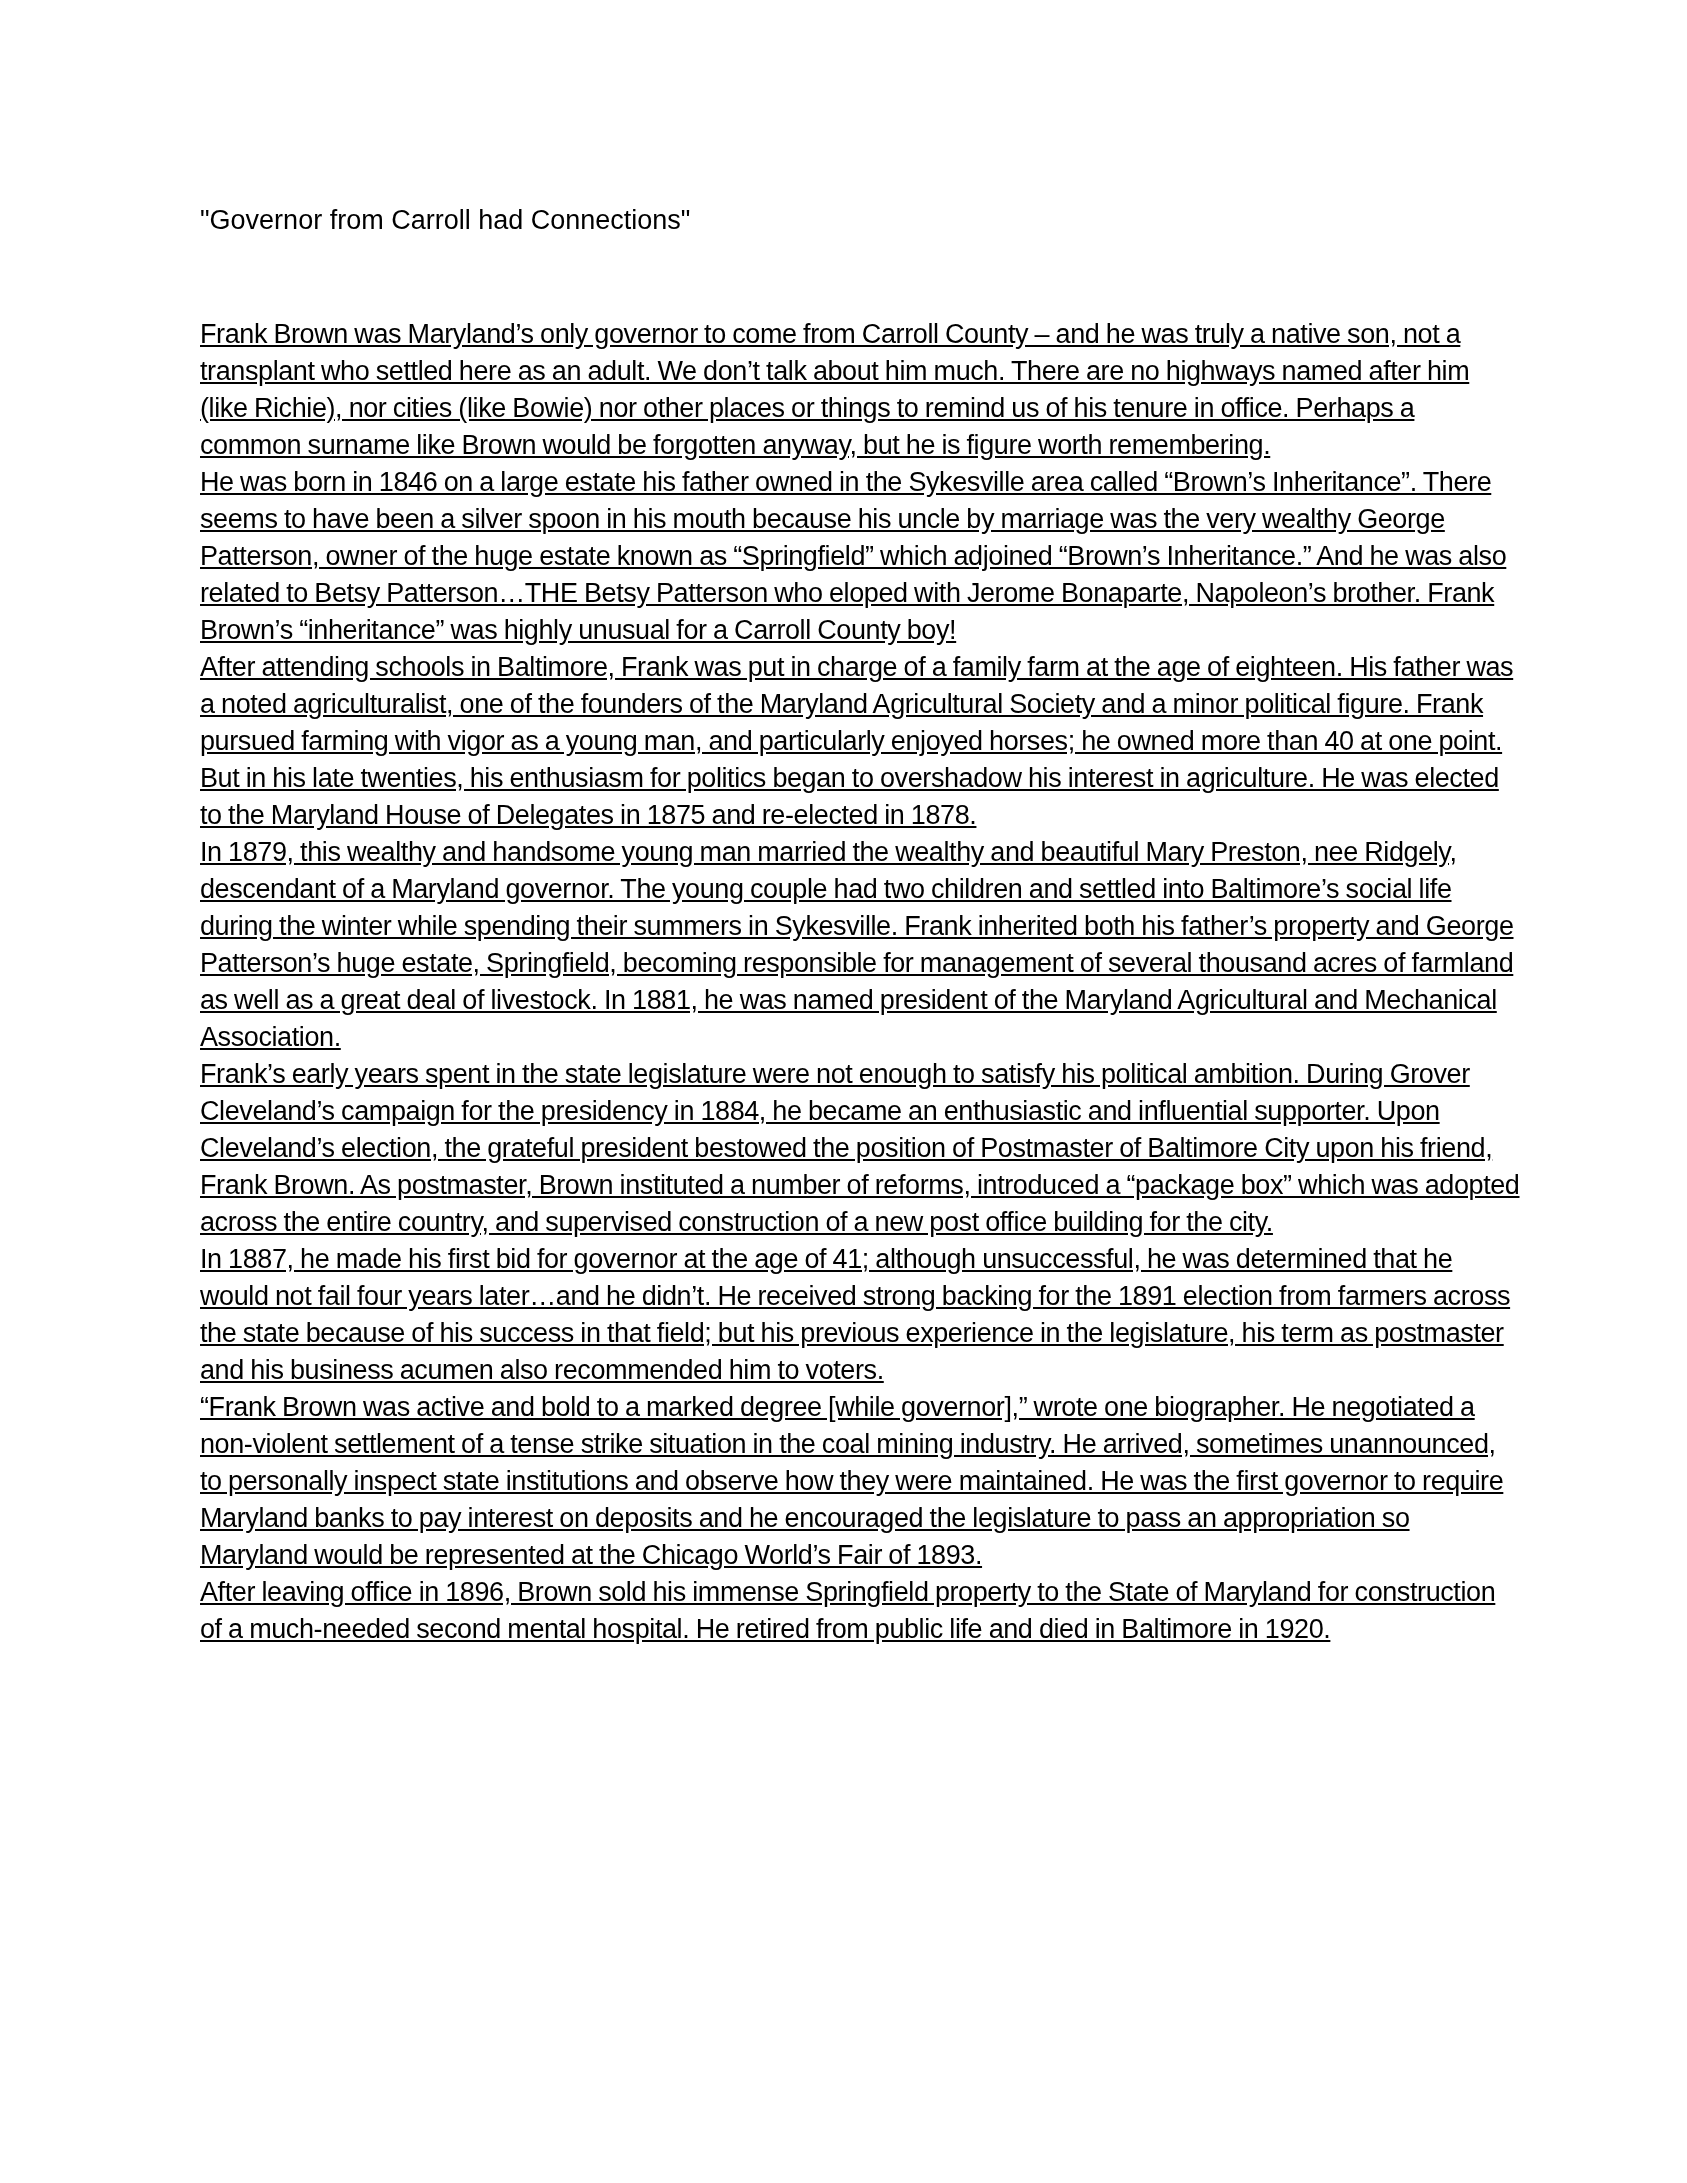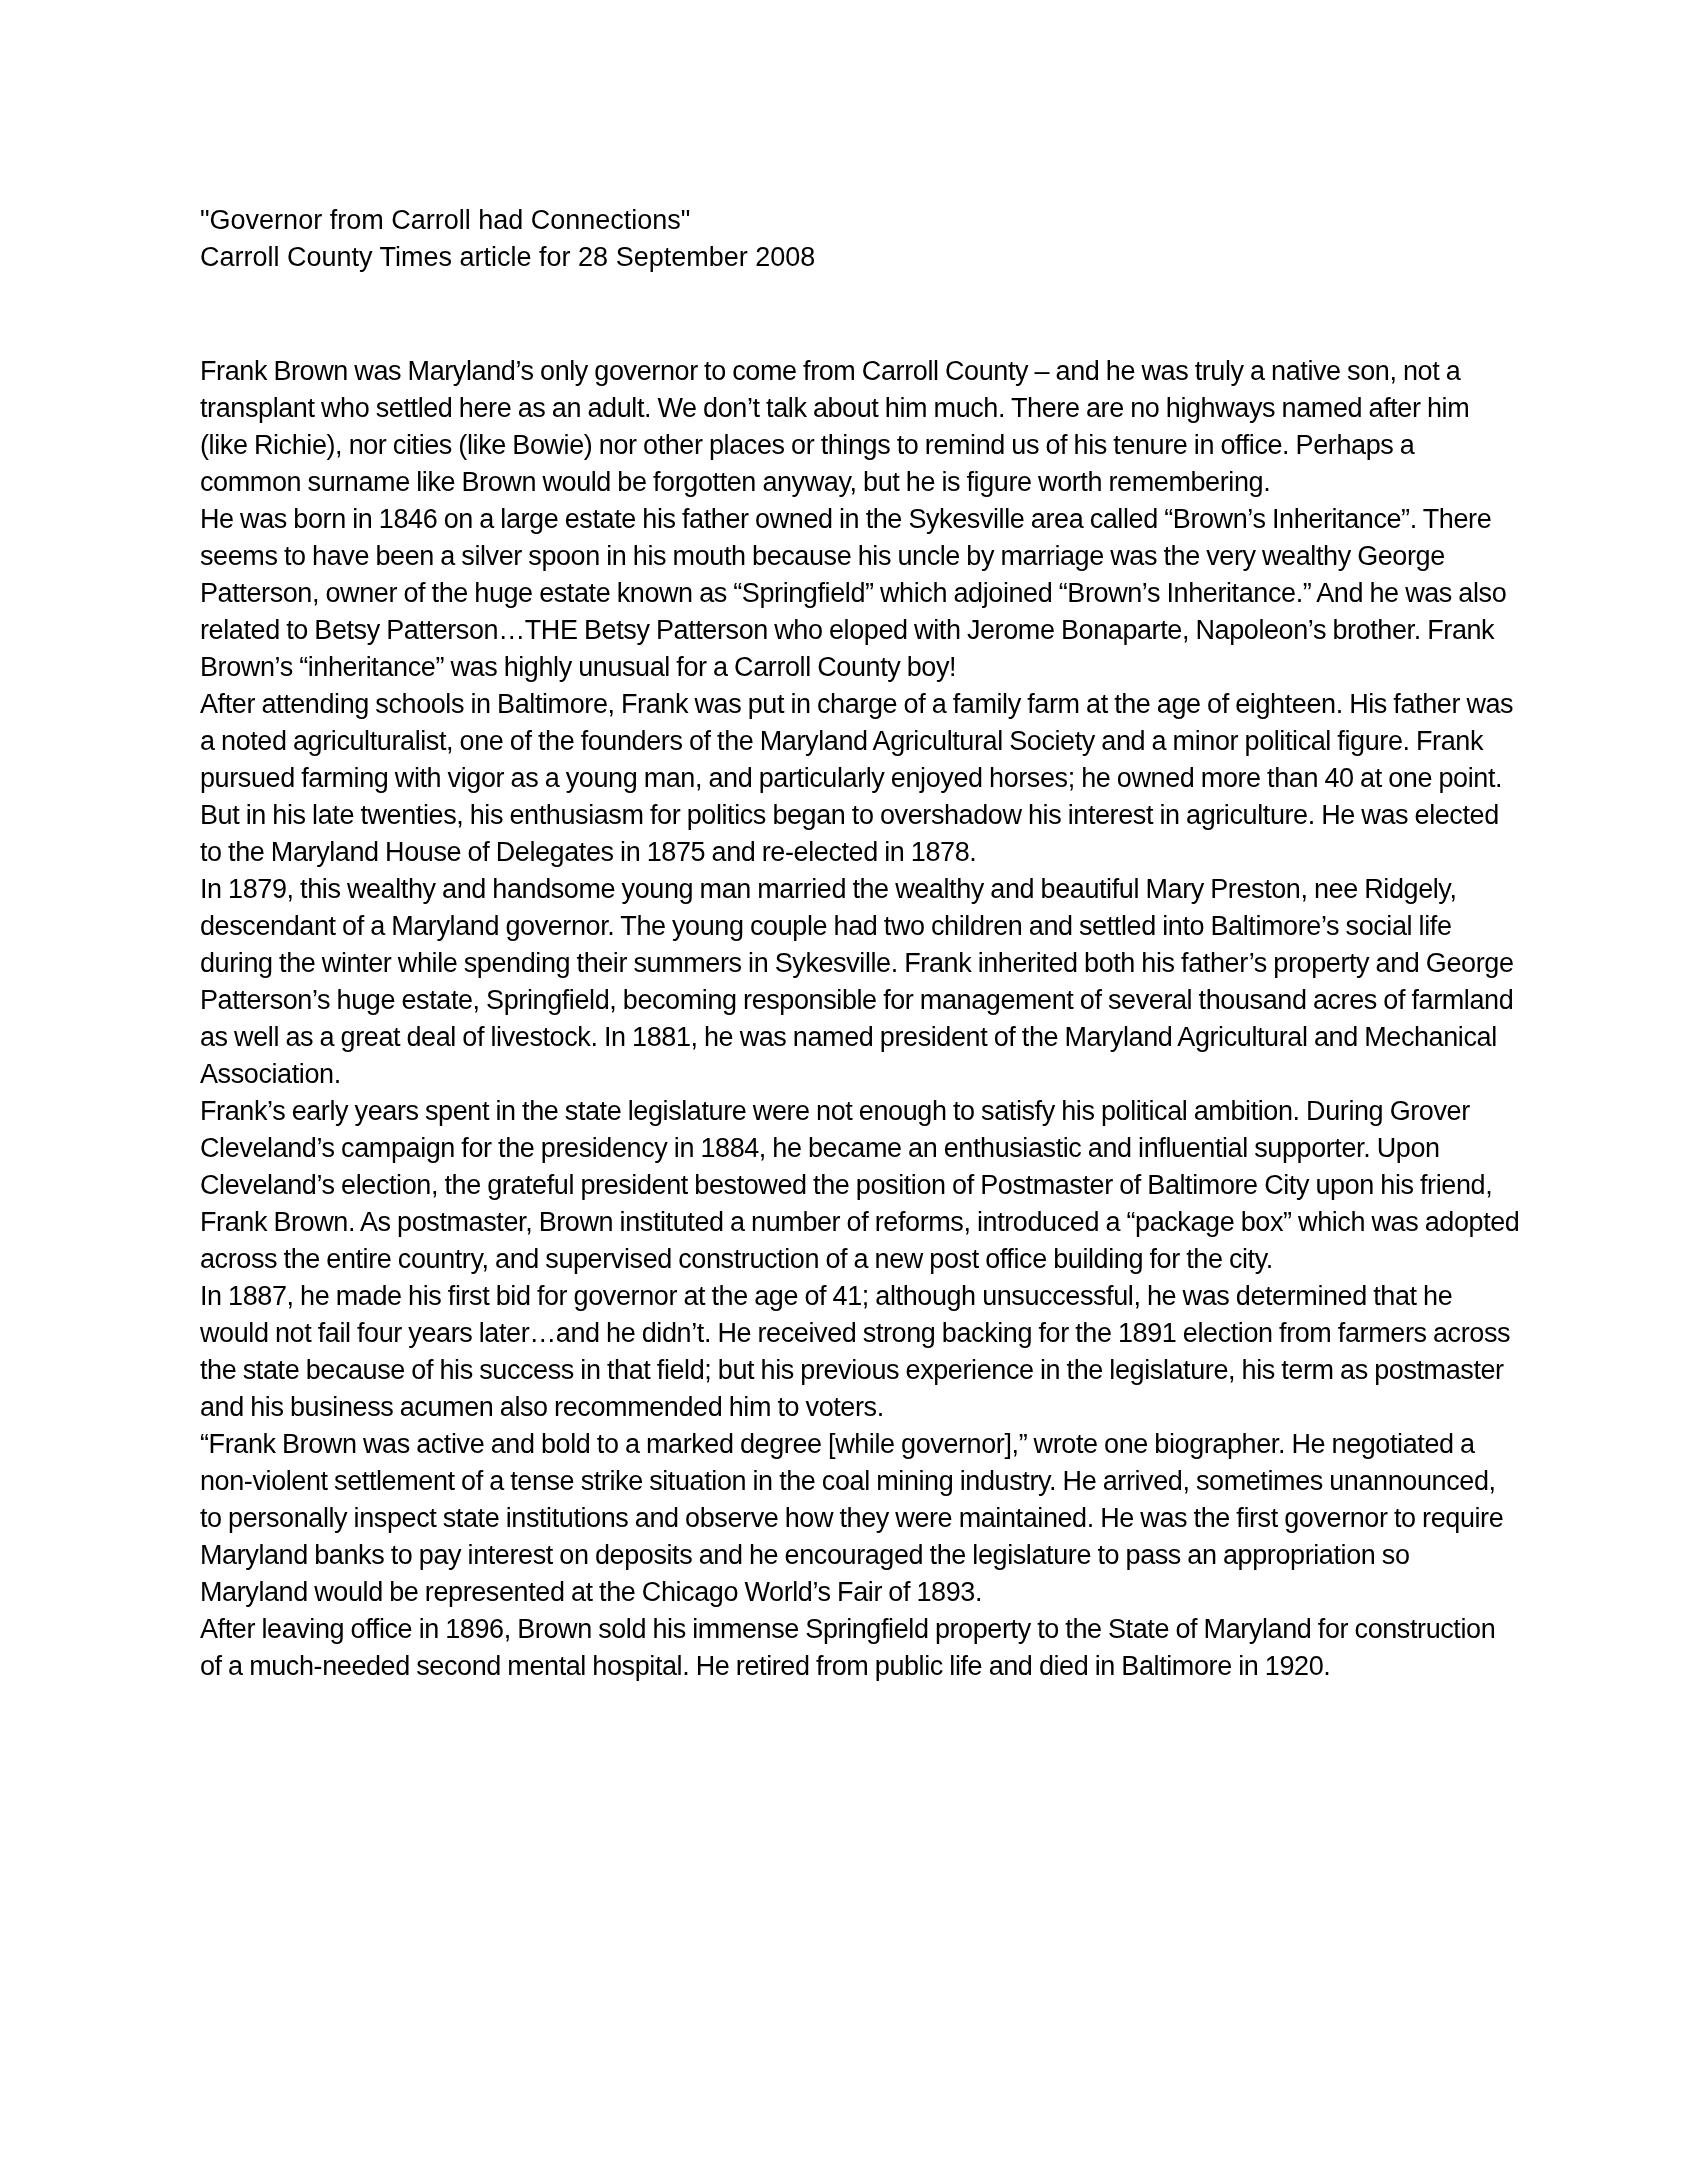--- a/index.html
+++ b/index.html
@@ -18,36 +18,36 @@
       width: 1321px;
     }
     .header-line {
       font-size: 27px;
       line-height: 37px;
       margin: 0;
       white-space: nowrap;
     }
     .article-body {
       margin-top: 77px;
+      text-decoration: underline;
     }
     .paragraph {
       font-size: 27px;
       line-height: 37px;
       margin: 0;
       letter-spacing: -0.4px;
       word-spacing: -0.7px;
     }
   </style>
 </head>
 <body>
 
 <div class="page">
   <div>
     <p class="header-line">"Governor from Carroll had Connections"</p>
-    <p class="header-line">Carroll County Times article for 28 September 2008</p>
   </div>
 
   <div class="article-body">
     <p class="paragraph">Frank Brown was Maryland’s only governor to come from Carroll County – and he was truly a native son, not a transplant who settled here as an adult.  We don’t talk about him much.  There are no highways named after him (like Richie), nor cities (like Bowie) nor other places or things to remind us of his tenure in office.  Perhaps a common surname like Brown would be forgotten anyway, but he is figure worth remembering.</p>
     <p class="paragraph">He was born in 1846 on a large estate his father owned in the Sykesville area called “Brown’s Inheritance”.  There seems to have been a silver spoon in his mouth because his uncle by marriage was the very wealthy George Patterson, owner of the huge estate known as “Springfield” which adjoined “Brown’s Inheritance.”  And he was also related to Betsy Patterson…THE Betsy Patterson who eloped with Jerome Bonaparte, Napoleon’s brother.  Frank Brown’s “inheritance” was highly unusual for a Carroll County boy!</p>
     <p class="paragraph">After attending schools in Baltimore, Frank was put in charge of a family farm at the age of eighteen.  His father was a noted agriculturalist, one of the founders of the Maryland Agricultural Society and a minor political figure.  Frank pursued farming with vigor as a young man, and particularly enjoyed horses; he owned more than 40 at one point.  But in his late twenties, his enthusiasm for politics began to overshadow his interest in agriculture.  He was elected to the Maryland House of Delegates in 1875 and re-elected in 1878.</p>
     <p class="paragraph">In 1879, this wealthy and handsome young man married the wealthy and beautiful Mary Preston, nee Ridgely, descendant of a Maryland governor.  The young couple had two children and settled into Baltimore’s social life during the winter while spending their summers in Sykesville.  Frank inherited both his father’s property and George Patterson’s huge estate, Springfield, becoming responsible for management of several thousand acres of farmland as well as a great deal of livestock.  In 1881, he was named president of the Maryland Agricultural and Mechanical Association.</p>
     <p class="paragraph">Frank’s early years spent in the state legislature were not enough to satisfy his political ambition.  During Grover Cleveland’s campaign for the presidency in 1884, he became an enthusiastic and influential supporter.  Upon Cleveland’s election, the grateful president bestowed the position of Postmaster of Baltimore City upon his friend, Frank Brown.  As postmaster, Brown instituted a number of reforms, introduced a “package box” which was adopted across the entire country, and supervised construction of a new post office building for the city.</p>
     <p class="paragraph">In 1887, he made his first bid for governor at the age of 41; although unsuccessful, he was determined that he would not fail four years later…and he didn’t.   He received strong backing for the 1891 election from farmers across the state because of his success in that field; but his previous experience in the legislature, his term as postmaster and his business acumen also recommended him to voters.</p>
     <p class="paragraph">“Frank Brown was active and bold to a marked degree [while governor],” wrote one biographer.  He negotiated a non-violent settlement of a tense strike situation in the coal mining industry.  He arrived, sometimes unannounced, to personally inspect state institutions and observe how they were maintained.  He was the first governor to require Maryland banks to pay interest on deposits and he encouraged the legislature to pass an appropriation so Maryland would be represented at the Chicago World’s Fair of 1893.</p>

